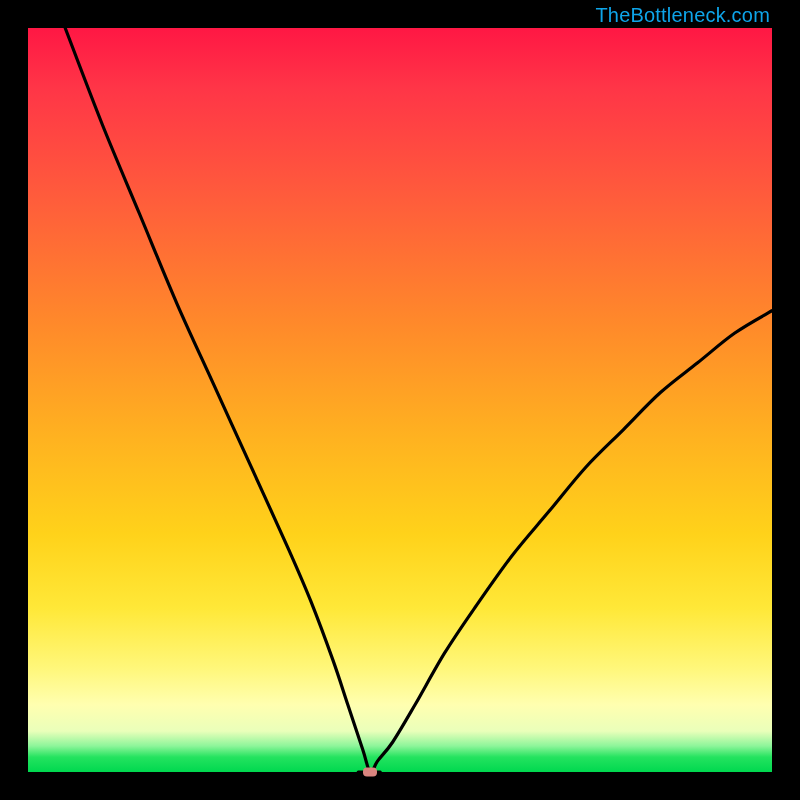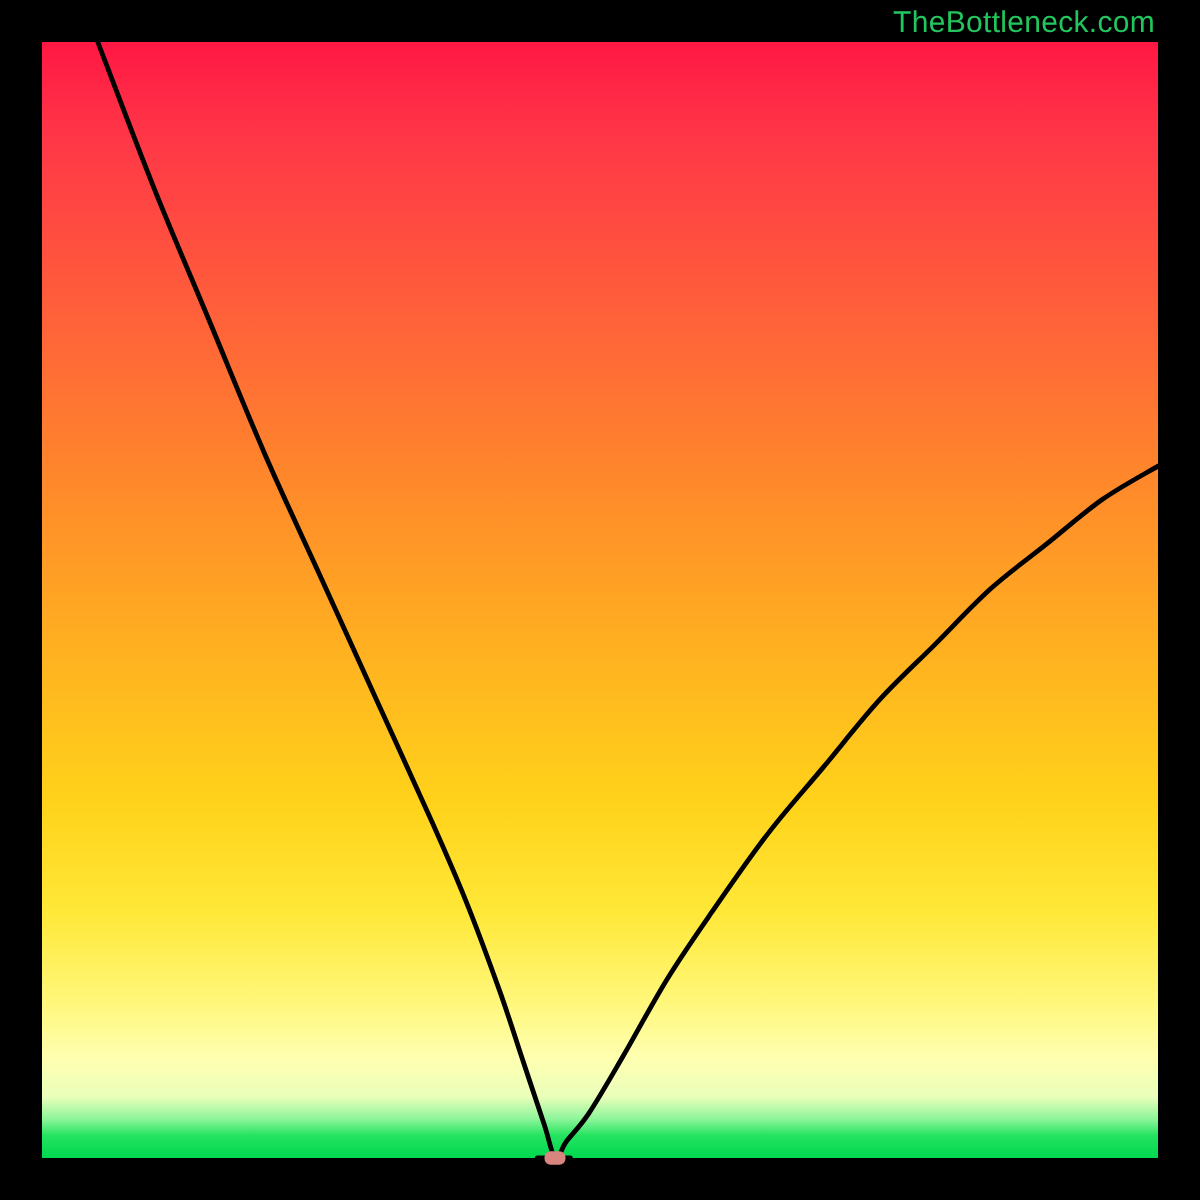--- a/index.html
+++ b/index.html
@@ -38,21 +38,21 @@
       #eaffba 94.5%,
       #8df59a 96.5%,
       #24e35f 98%,
       #00d84f 100%
     );
   }
   .watermark {
     position: absolute;
     right: 30px;
     top: 4px;
-    color: #22c55e;
+    color: #0ea5e9;
     font-size: 20px;
     letter-spacing: 0.2px;
     font-weight: 500;
   }
   svg.curve {
     position: absolute;
     left: 0;
     top: 0;
     width: 744px;
     height: 744px;

